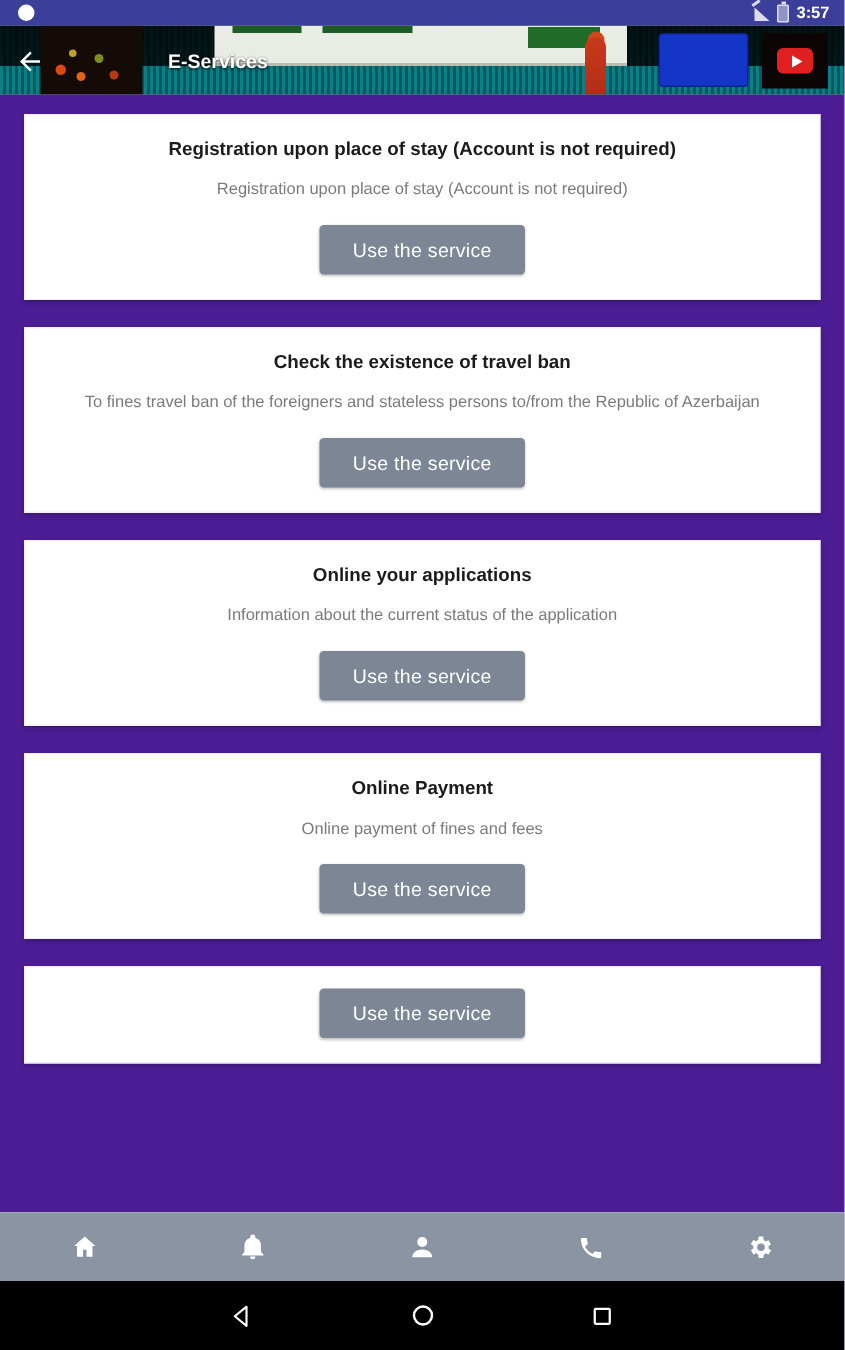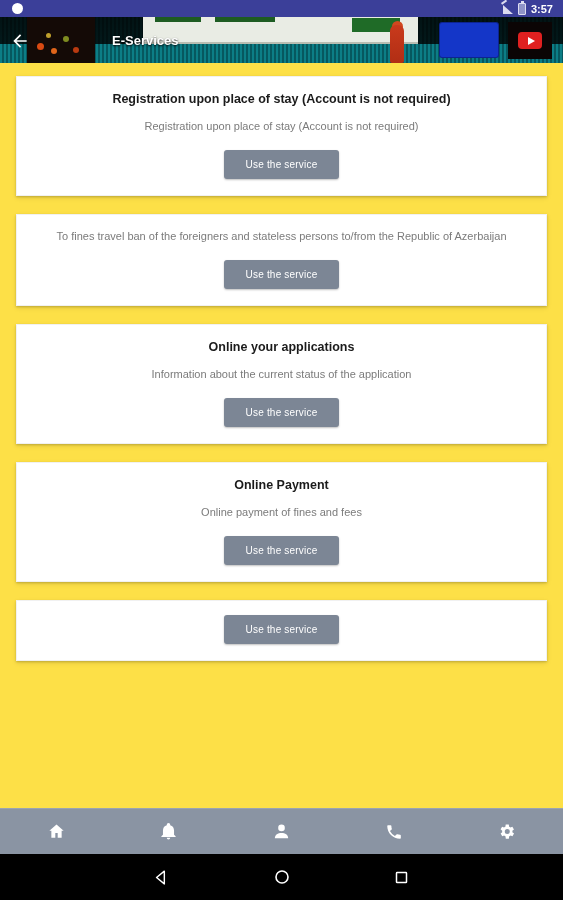--- a/index.html
+++ b/index.html
@@ -154,21 +154,21 @@
   .tb-title {
     position: absolute; left: 112px; top: 0; height: 46px;
     display: flex; align-items: center; z-index: 6;
     color: #ffffff; font-size: 13px; font-weight: bold;
     text-shadow: 0 1px 2px rgba(0,0,0,0.9);
   }
 
   
   .content {
     flex: 1 1 auto;
-    background: #fde047;
+    background: #4c1d95;
     padding: 13px 16px 0 16px;
     overflow: hidden;
   }
   .card {
     background: #ffffff;
     border: 1px solid #f1f1f1;
     box-shadow: 0 1px 2px rgba(0,0,0,0.18), 0 2px 5px rgba(0,0,0,0.10);
     margin-bottom: 18px;
     padding: 14px 14px 16px 14px;
     text-align: center;
@@ -179,21 +179,21 @@
   }
   .card-desc {
     font-size: 11px; color: #7b7b7b;
     line-height: 1.35; margin-bottom: 16px;
     padding: 0 2px;
   }
   .card-btn-wrap { display: flex; justify-content: center; }
   .card-btn {
     background: #7c8695;
     color: #ffffff;
-    font-size: 10px;
+    font-size: 13px;
     font-family: "Liberation Sans", sans-serif;
     border: none; border-radius: 3px;
     padding: 9px 22px;
     cursor: pointer;
     box-shadow: 0 1px 2px rgba(0,0,0,0.25);
     letter-spacing: 0.2px;
   }
 
   
   .bottomnav {
@@ -267,20 +267,21 @@
 
     <div class="card">
       <div class="card-title">Registration upon place of stay (Account is not required)</div>
       <div class="card-desc">Registration upon place of stay (Account is not required)</div>
       <div class="card-btn-wrap">
         <button class="card-btn">Use the service</button>
       </div>
     </div>
 
     <div class="card">
+      <div class="card-title">Check the existence of travel ban</div>
       <div class="card-desc">To fines travel ban of the foreigners and stateless persons to/from the Republic of Azerbaijan</div>
       <div class="card-btn-wrap">
         <button class="card-btn">Use the service</button>
       </div>
     </div>
 
     <div class="card">
       <div class="card-title">Online your applications</div>
       <div class="card-desc">Information about the current status of the application</div>
       <div class="card-btn-wrap">

